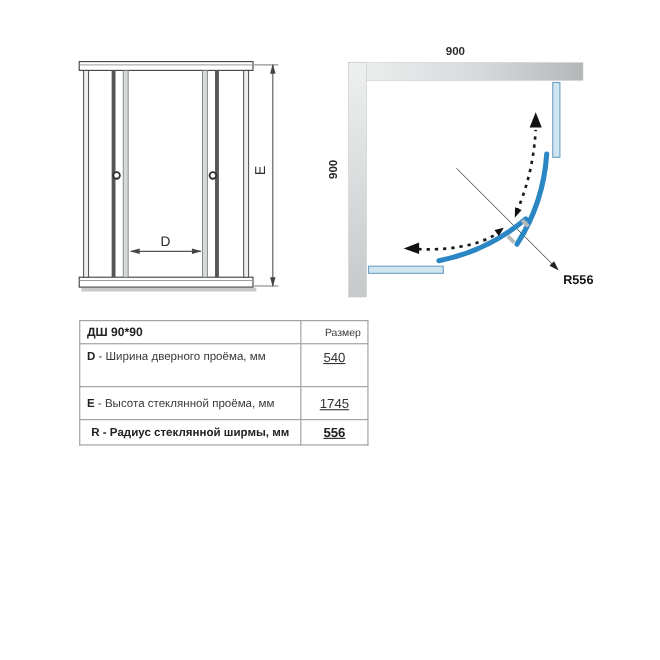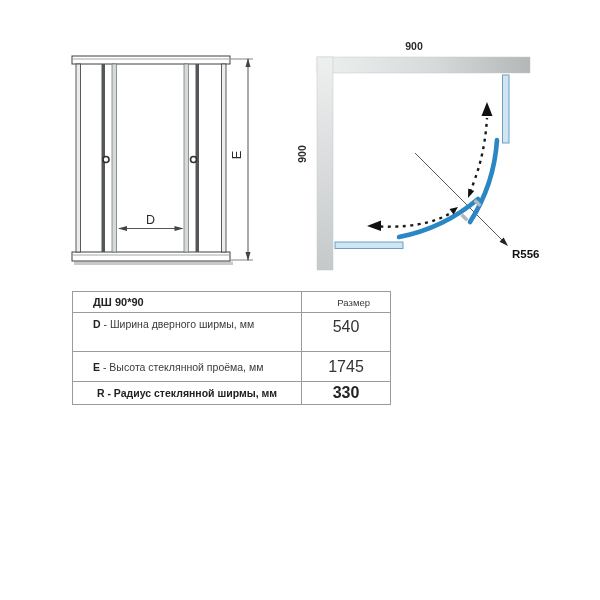--- a/index.html
+++ b/index.html
@@ -12,33 +12,33 @@
   .dim-label{font-size:12.5px;}
   .plan-dim{font-size:10.5px;font-weight:600;}
   .radius-label{font-size:11.5px;font-weight:bold;fill:#111;}
   
   #spec-table{
     position:absolute;left:72px;top:291px;width:236px;
     border-collapse:collapse;table-layout:fixed;
   }
   #spec-table td{
     border:1px solid #9b9b9b;vertical-align:middle;
-    font-size:10.5px;color:#3a3a3a;padding:0 20px;
+    font-size:10.5px;color:#3a3a3a;padding:0 6px;
     overflow:hidden;white-space:nowrap;
   }
   #spec-table .col-label{width:188px;}
   #spec-table .col-value{width:48px;text-align:center;}
   #spec-table tr.hdr td{height:20px;}
   #spec-table tr.r1 td{height:33px;vertical-align:top;padding-top:5px;}
   #spec-table tr.r2 td{height:29px;}
   #spec-table tr.r3 td{height:22px;}
   #spec-table .model{font-weight:bold;font-size:11px;color:#222;}
   #spec-table .size-hdr{font-size:9.5px;text-align:right;color:#3a3a3a;}
   #spec-table .param{font-weight:bold;color:#222;}
-  #spec-table .val{font-size:16px;color:#333;}
+  #spec-table .val{font-size:12px;color:#333;text-decoration:underline;}
   #spec-table tr.r3 td{font-weight:bold;color:#222;text-align:center;}
 </style>
 </head>
 <body>
 
 <div id="stage">
 
   <svg id="drawing-svg" width="600" height="600" viewBox="0 0 600 600">
     <defs>
       <linearGradient id="wallH" x1="0" y1="0" x2="1" y2="0">
@@ -129,34 +129,34 @@
 
   <table id="spec-table">
     <tbody>
         <tr class="hdr">
       <td class="col-label model">ДШ 90*90</td>
       <td class="col-value size-hdr">Размер</td>
     </tr>
     <tr class="r1">
       <td class="col-label">
         <span class="param">D</span>
-        <span>- Ширина дверного ширмы, мм</span>
+        <span>- Ширина дверного проёма, мм</span>
       </td>
       <td class="col-value val">540</td>
     </tr>
     <tr class="r2">
       <td class="col-label">
         <span class="param">E</span>
         <span>- Высота стеклянной проёма, мм</span>
       </td>
       <td class="col-value val">1745</td>
     </tr>
     <tr class="r3">
       <td class="col-label">
         <span class="param">R</span>
         <span>- Радиус стеклянной ширмы, мм</span>
       </td>
-      <td class="col-value val">330</td>
+      <td class="col-value val">556</td>
     </tr>
   </tbody>
     </table>
 
 </div>
 
 </body></html>

